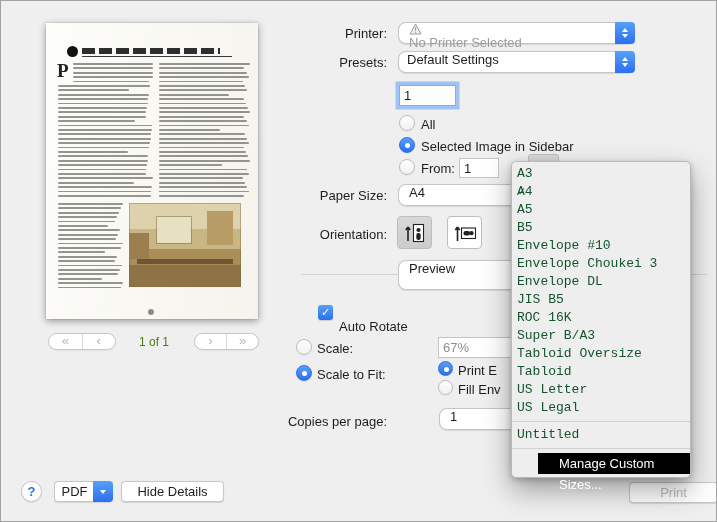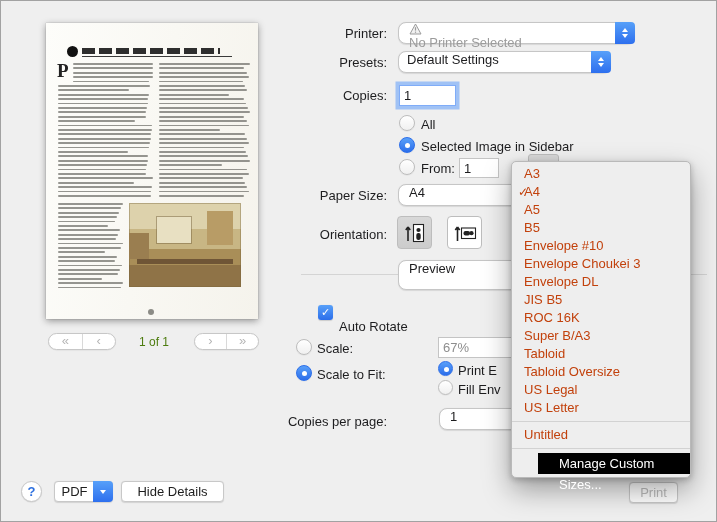--- a/index.html
+++ b/index.html
@@ -66,21 +66,21 @@
     box-shadow:0 .5px 1px rgba(0,0,0,.12);}
   .btn.disabled{color:#bcbcbc;}
   #help-btn{left:20px;top:480px;width:21px;height:21px;border-radius:50%;color:#2c6fdf;font-weight:bold;}
   #pdf-btn{left:53px;top:480px;width:59px;padding-right:18px;}
   #pdf-cap{position:absolute;right:-1px;top:-1px;height:21px;width:20px;border-radius:0 4px 4px 0;
     background:linear-gradient(#57a0f9,#2d6fee);display:flex;align-items:center;justify-content:center;}
   
   #paper-menu{position:absolute;left:510px;top:160px;width:180px;background:#eeeeee;
     border:1px solid #b9b9b9;border-radius:5px;padding:3px 0;z-index:50;
     box-shadow:0 12px 28px rgba(0,0,0,.35),0 2px 6px rgba(0,0,0,.22);}
-  .menu-item{height:18px;line-height:18px;padding-left:12px;position:relative;color:#c2410c;white-space:nowrap;}
+  .menu-item{height:18px;line-height:18px;padding-left:5px;position:relative;color:#14532d;white-space:nowrap;font-family:Liberation Mono, monospace;}
   .menu-item .check{position:absolute;left:6px;top:0;width:13px;font-size:12px;}
   .menu-sep{height:1px;background:#d2d2d2;margin:4px 0;}
   .menu-action{height:21px;line-height:21px;padding-left:21px;color:#fff;}
   .sliver{position:absolute;left:527px;top:153px;width:31px;height:8px;background:#d8d8d8;
     border:1px solid #bdbdbd;border-radius:3px 3px 0 0;}
 </style>
 </head>
 <body>
 
 <div id="dialog">
@@ -203,29 +203,28 @@
         </svg>
     </span>
     <span style="color:#9b9b9b;">No Printer Selected</span>
     <span class="cap">
         <i class="chu"></i>
         <i class="chd"></i>
       </span>
   </div>
 
   <div class="lbl" style="top:54px;">Presets:</div>
-  <div class="popup" style="left:397px;top:50px;width:213px;padding-left:8px;">
+  <div class="popup" style="left:397px;top:50px;width:237px;padding-left:8px;">
     <span>Default Settings</span>
     <span class="cap">
         <i class="chu"></i>
         <i class="chd"></i>
       </span>
   </div>
 
-  <div class="lbl" style="top:87px;">Copies:</div>
   <input class="field focusring" style="left: 398px; top: 84px; width: 57px; height: 21px;" value="1">
 
   <div class="radio" style="left:398px;top:114px;"></div>
   <div class="rlbl" style="left:420px;top:116px;">All</div>
   <div class="radio on" style="left:398px;top:136px;"></div>
   <div class="rlbl" style="left:420px;top:138px;">Selected Image in Sidebar</div>
   <div class="radio" style="left:398px;top:158px;"></div>
   <div class="rlbl" style="left:420px;top:160px;">From:</div>
   <input class="field" style="left: 458px; top: 157px; width: 40px; height: 20px;" value="1">
   <div class="sliver"></div>
@@ -286,36 +285,36 @@
         <div class="menu-item"><span class="check"></span><span>A3</span></div>
         <div class="menu-item"><span class="check">✓</span><span>A4</span></div>
         <div class="menu-item"><span class="check"></span><span>A5</span></div>
         <div class="menu-item"><span class="check"></span><span>B5</span></div>
         <div class="menu-item"><span class="check"></span><span>Envelope #10</span></div>
         <div class="menu-item"><span class="check"></span><span>Envelope Choukei 3</span></div>
         <div class="menu-item"><span class="check"></span><span>Envelope DL</span></div>
         <div class="menu-item"><span class="check"></span><span>JIS B5</span></div>
         <div class="menu-item"><span class="check"></span><span>ROC 16K</span></div>
         <div class="menu-item"><span class="check"></span><span>Super B/A3</span></div>
+        <div class="menu-item"><span class="check"></span><span>Tabloid Oversize</span></div>
         <div class="menu-item"><span class="check"></span><span>Tabloid</span></div>
-        <div class="menu-item"><span class="check"></span><span>Tabloid Oversize</span></div>
+        <div class="menu-item"><span class="check"></span><span>US Letter</span></div>
         <div class="menu-item"><span class="check"></span><span>US Legal</span></div>
-        <div class="menu-item"><span class="check"></span><span>US Letter</span></div>
       </div>
     <div class="menu-sep"></div>
     <div id="menu-custom">
         <div class="menu-item"><span class="check"></span><span>Untitled</span></div>
       </div>
     <div class="menu-sep"></div>
     <div class="menu-action" id="menu-action" style="background: #000000; margin-left: 26px;">Manage Custom Sizes...</div>
   </div>
 
   <div class="btn" id="help-btn">?</div>
   <div class="btn" id="pdf-btn">
     <span>PDF</span>
     <span id="pdf-cap">
         <i class="chd"></i>
       </span>
   </div>
   <div class="btn" style="left:120px;top:480px;width:103px;">Hide Details</div>
-  <div class="btn disabled" style="left:628px;top:481px;width:49px;">Print</div>
+  <div class="btn disabled" style="left:628px;top:481px;width:89px;">Print</div>
 
 </div>
 
 </body></html>

